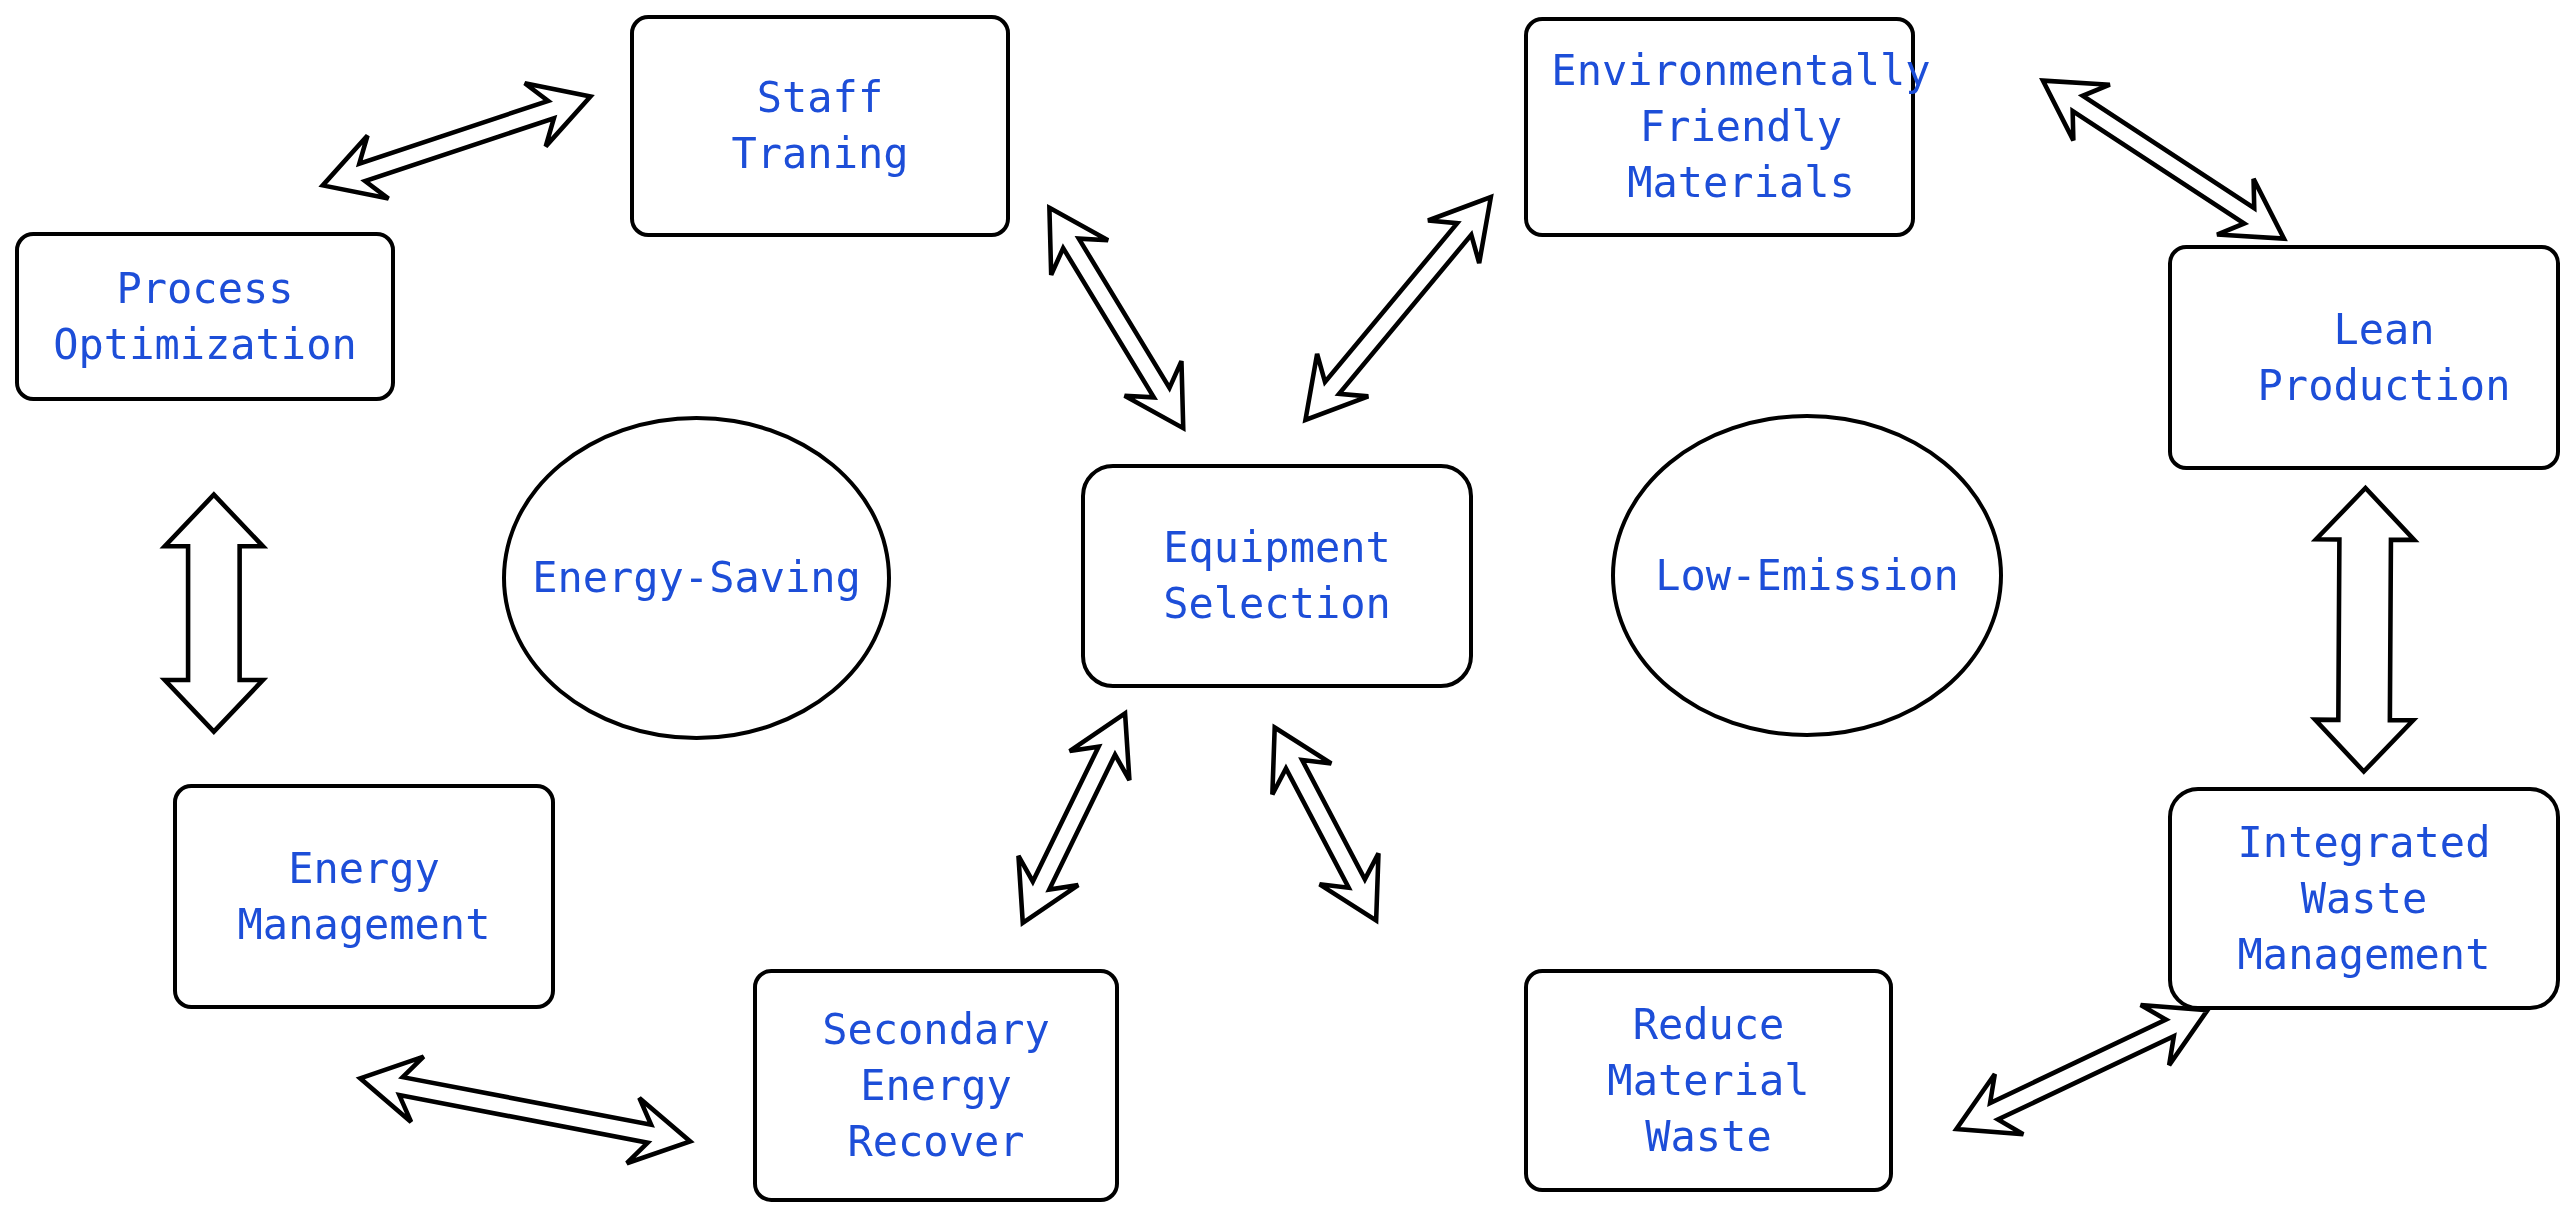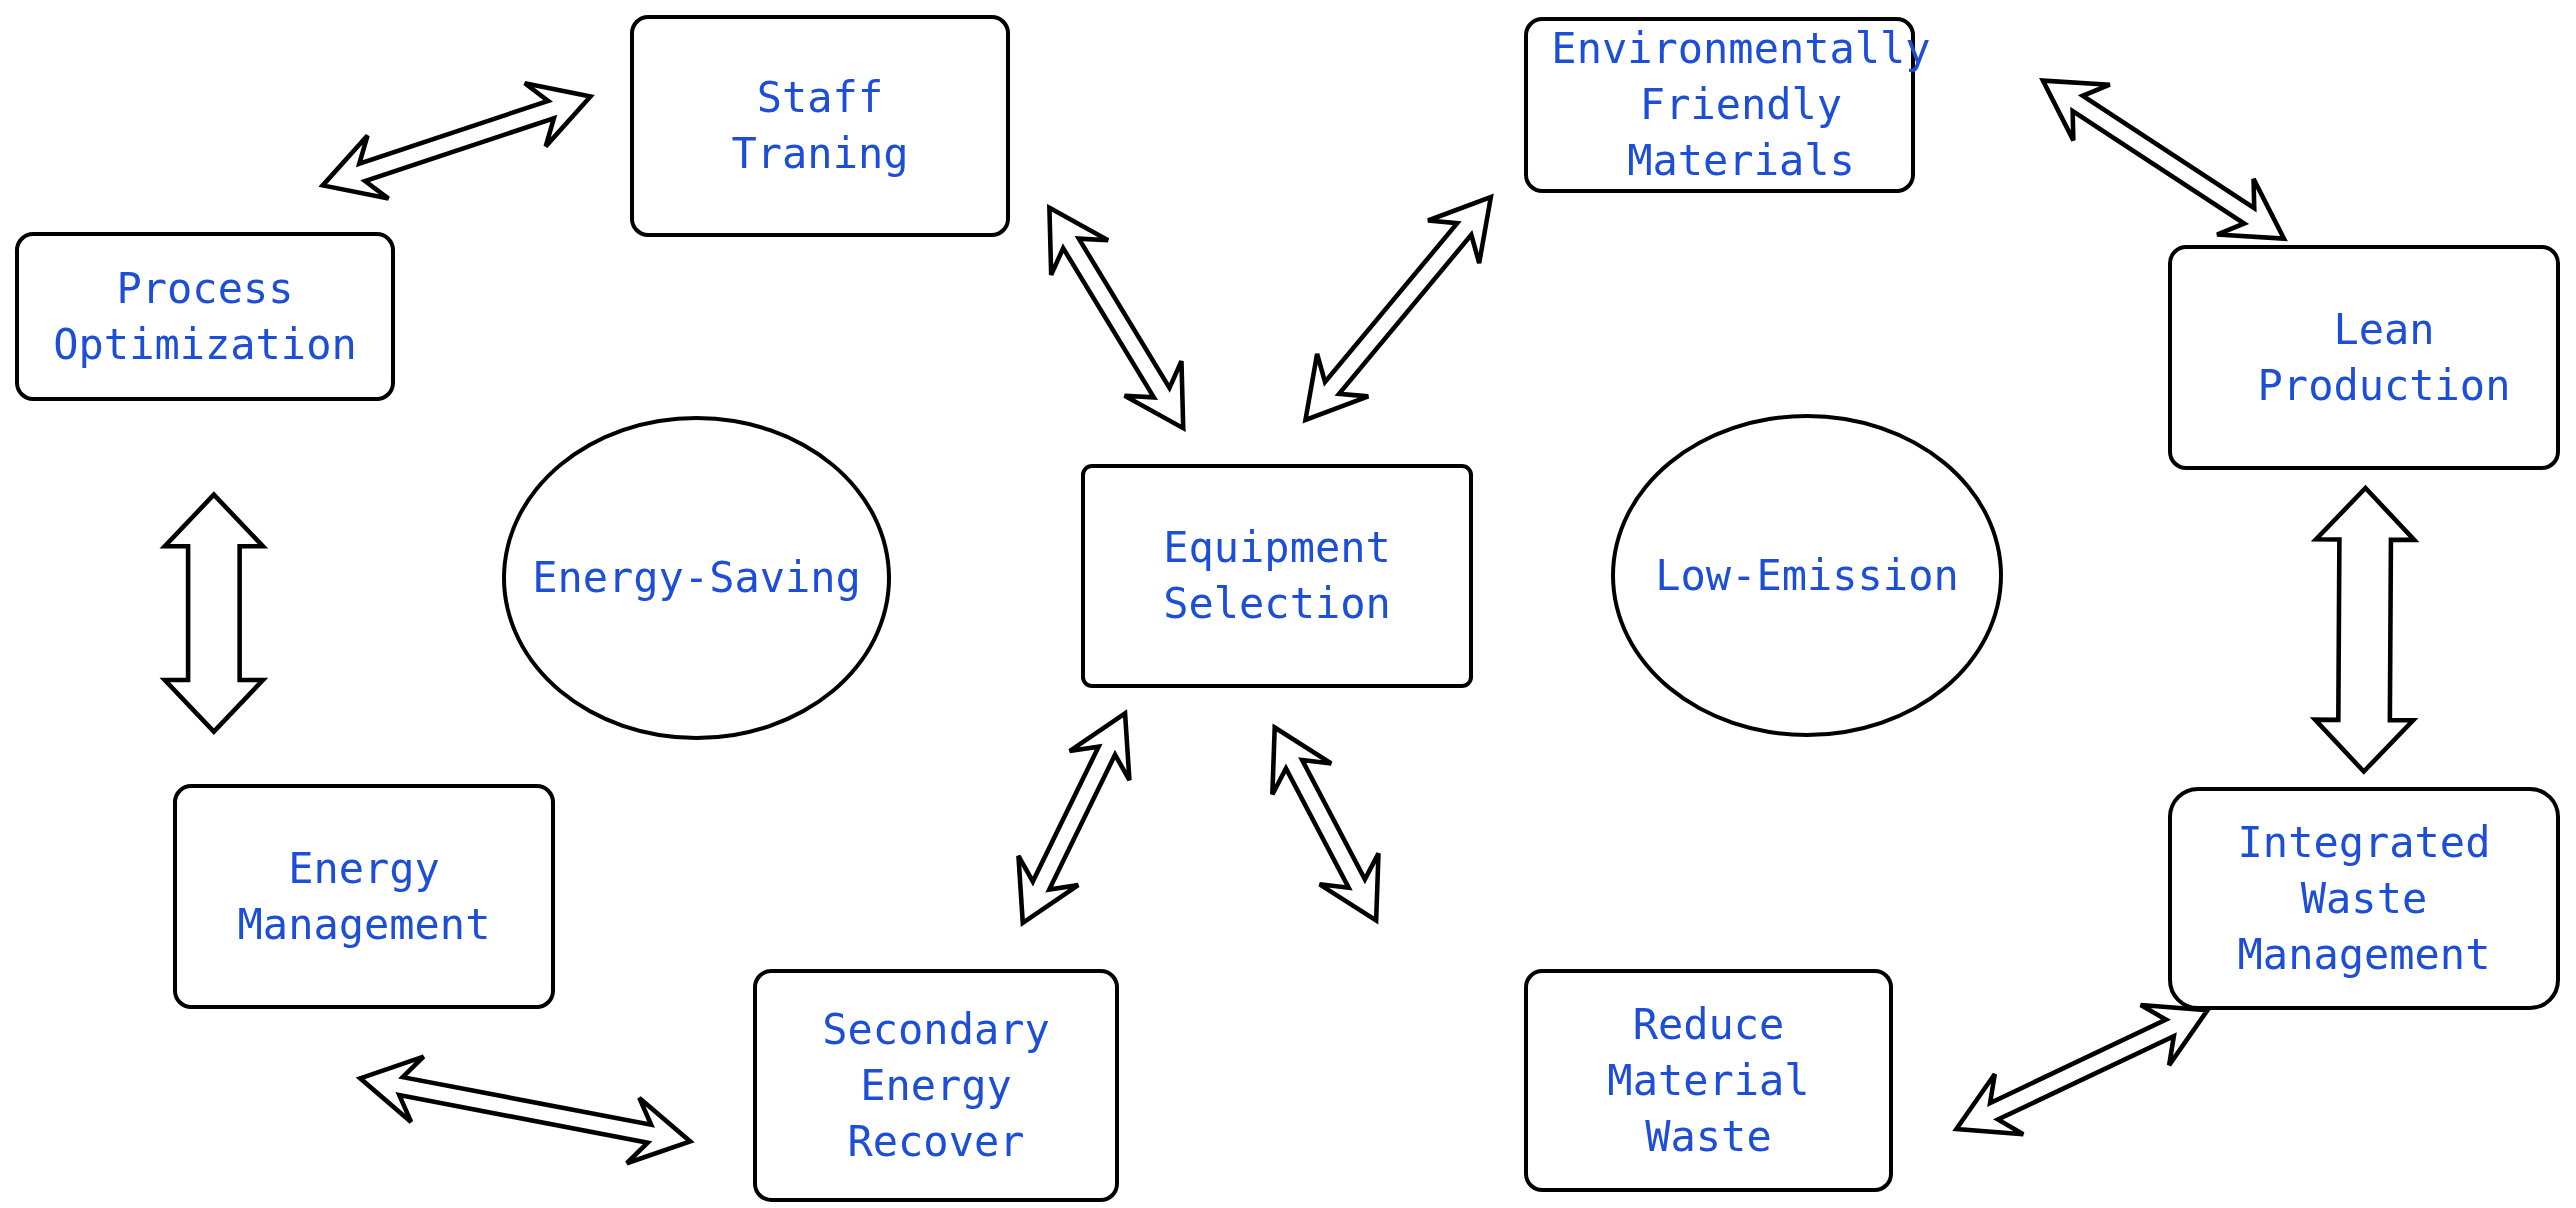--- a/index.html
+++ b/index.html
@@ -39,21 +39,21 @@
     line-height: 56px;
     background: #ffffff;
     box-sizing: border-box;
   }
   .node {
     border: 4.2px solid #000000;
     border-radius: 18.3px;
   }
   .center-node {
     border: 4.2px solid #000000;
-    border-radius: 11px;
+    border-radius: 32px;
   }
   .hub {
     border: 4.2px solid #000000;
     border-radius: 50%;
   }
   .label { display: block; }
 </style>
 </head>
 <body>
 
@@ -99,21 +99,21 @@
 
   <div class="center-node" style="left:1081px; top:464px; width:392px; height:224px;">
     <span class="label">Equipment
 Selection</span>
   </div>
 
   <div class="hub" style="left:1611px; top:414px; width:392px; height:323px;">
     <span class="label">Low-Emission</span>
   </div>
 
-  <div class="node" style="left:1524px; top:16.6px; width:391px; height:176px;padding-left:43px;">
+  <div class="node" style="left:1524px; top:16.6px; width:391px; height:220px;padding-left:43px;">
     <span class="label">Environmentally
 Friendly
 Materials</span>
   </div>
 
   <div class="node" style="left:2168px; top:245px; width:392px; height:225px;padding-left:40px;">
     <span class="label">Lean
 Production</span>
   </div>
 

